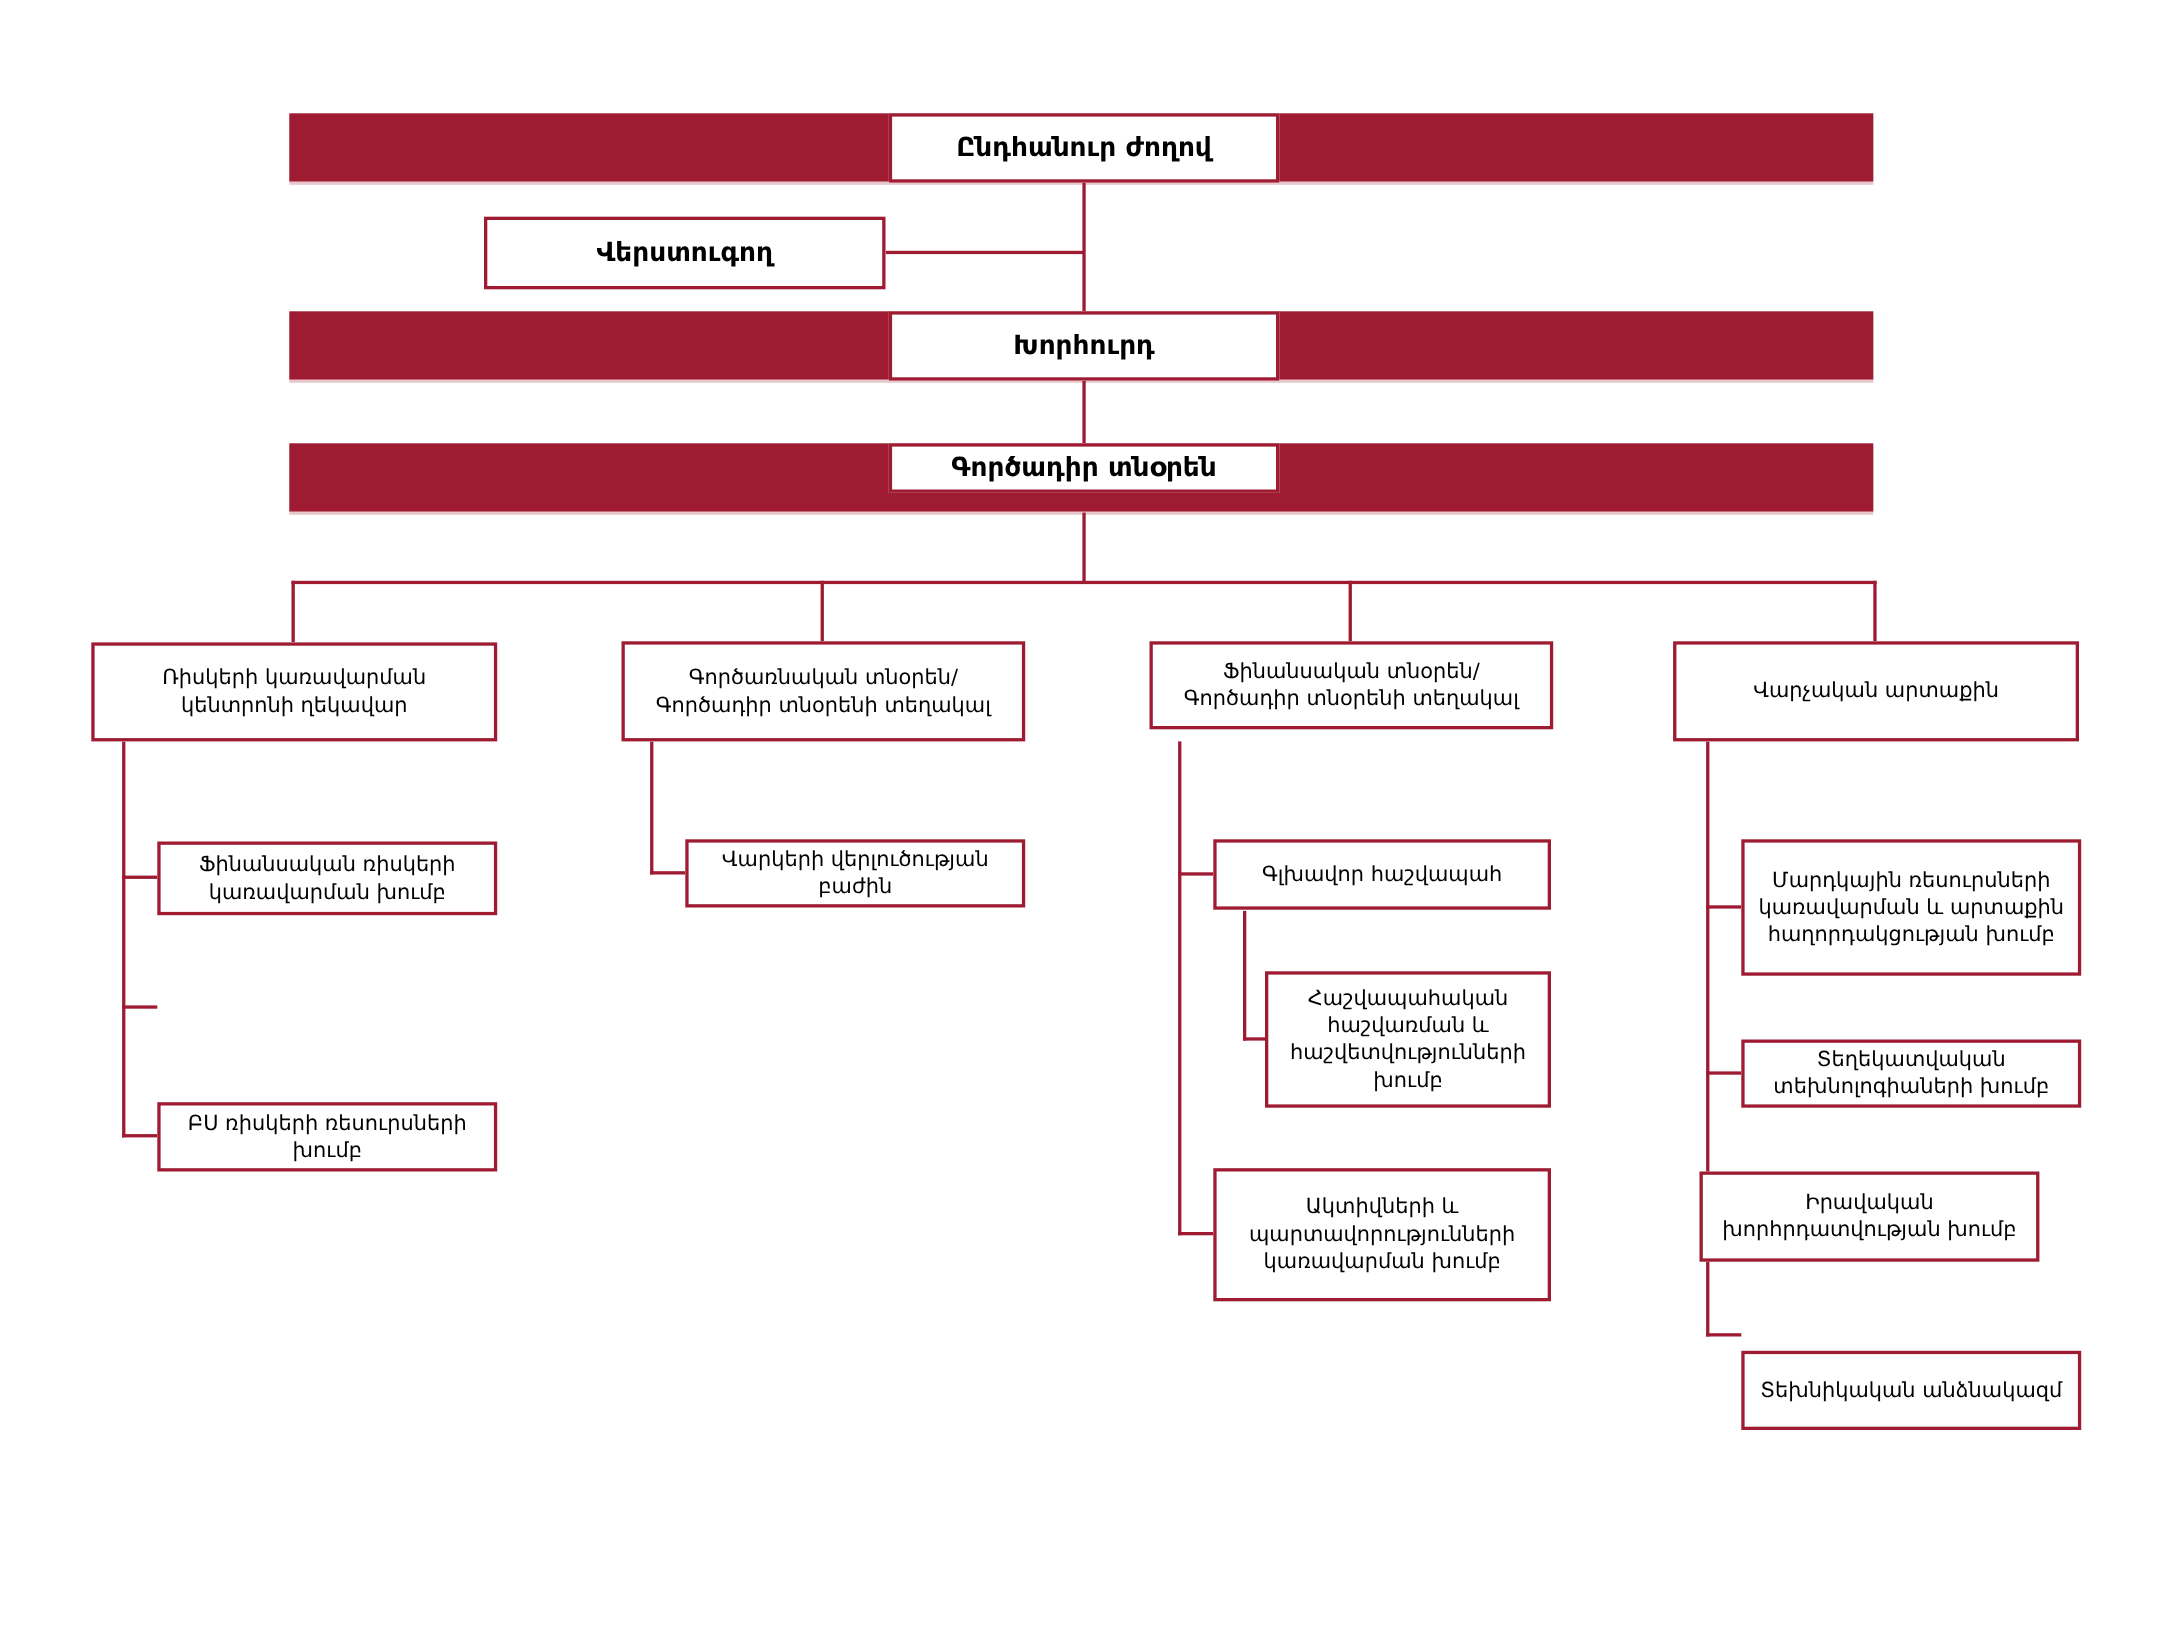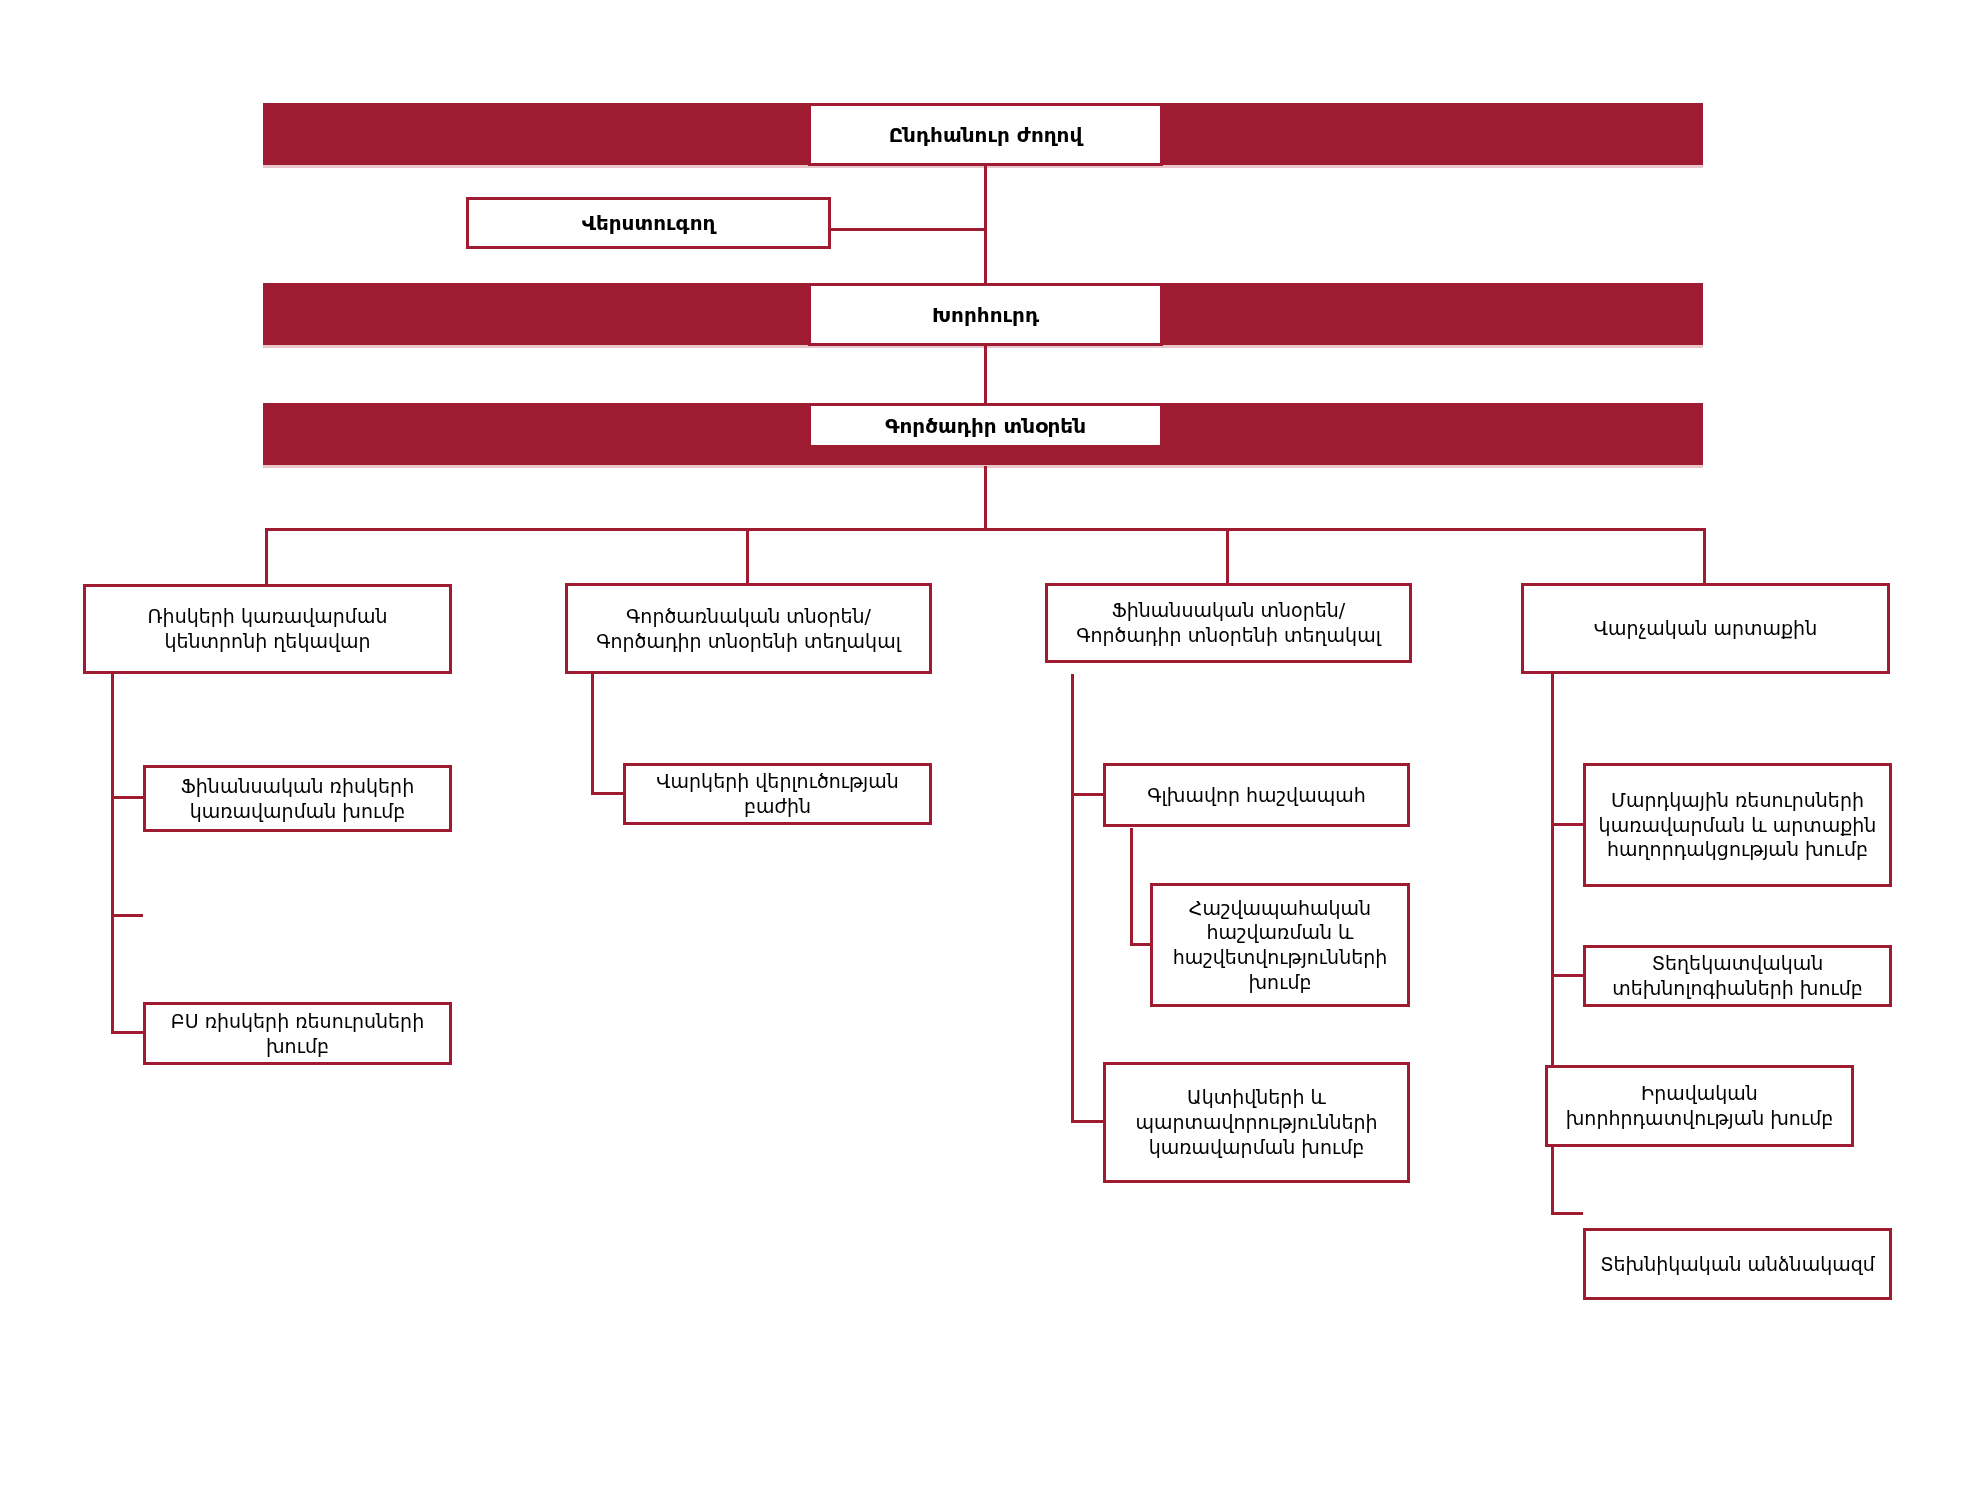--- a/index.html
+++ b/index.html
@@ -33,21 +33,21 @@
     align-items:center;
     justify-content:center;
     text-align:center;
     font-size:19px;
     line-height:1.3;
     padding:4px 10px;
     z-index:2;
   }
   .node.tier-top{
     font-weight:bold;
-    font-size:20px;
+    font-size:24px;
     z-index:3;
     text-align:center;
   }
   .line{
     position:absolute;
     background:var(--maroon);
     z-index:1;
   }
 </style>
 </head>
@@ -86,21 +86,21 @@
   <div class="line" style="left:1551px;top:674px;width:3px;height:541px"></div>
   <div class="line" style="left:1551px;top:823px;width:32px;height:3px"></div>
   <div class="line" style="left:1551px;top:974px;width:32px;height:3px"></div>
   <div class="line" style="left:1551px;top:1104px;width:32px;height:3px"></div>
   <div class="line" style="left:1551px;top:1212px;width:32px;height:3px"></div>
 
   <div class="node tier-top" style="left:808px;top:103px;width:355px;height:63px">
     <span>Ընդհանուր ժողով</span>
   </div>
 
-  <div class="node tier-top" style="left:466px;top:197px;width:365px;height:52px">
+  <div class="node tier-top" style="left:440px;top:197px;width:365px;height:66px">
     <span>Վերստուգող</span>
   </div>
 
   <div class="node tier-top" style="left:808px;top:283px;width:355px;height:63px">
     <span>Խորհուրդ</span>
   </div>
 
   <div class="node tier-top" style="left:808px;top:403px;width:355px;height:45px">
     <span>Գործադիր տնօրեն</span>
   </div>

